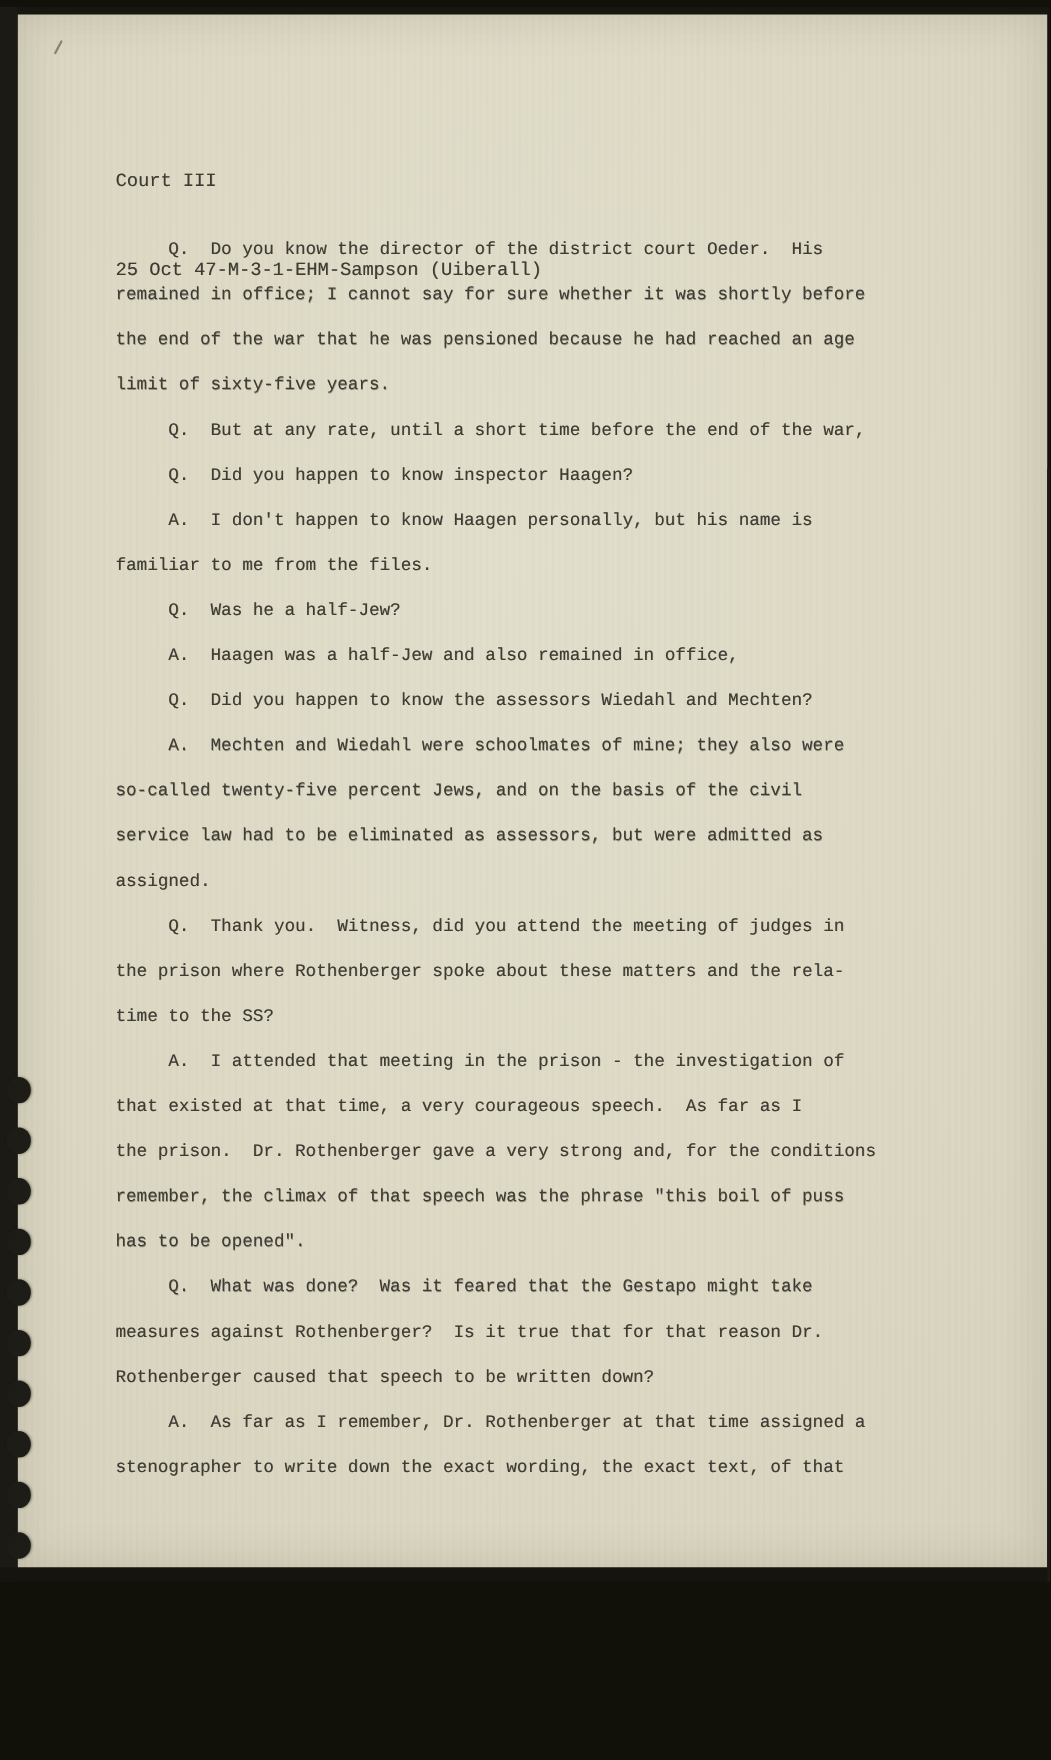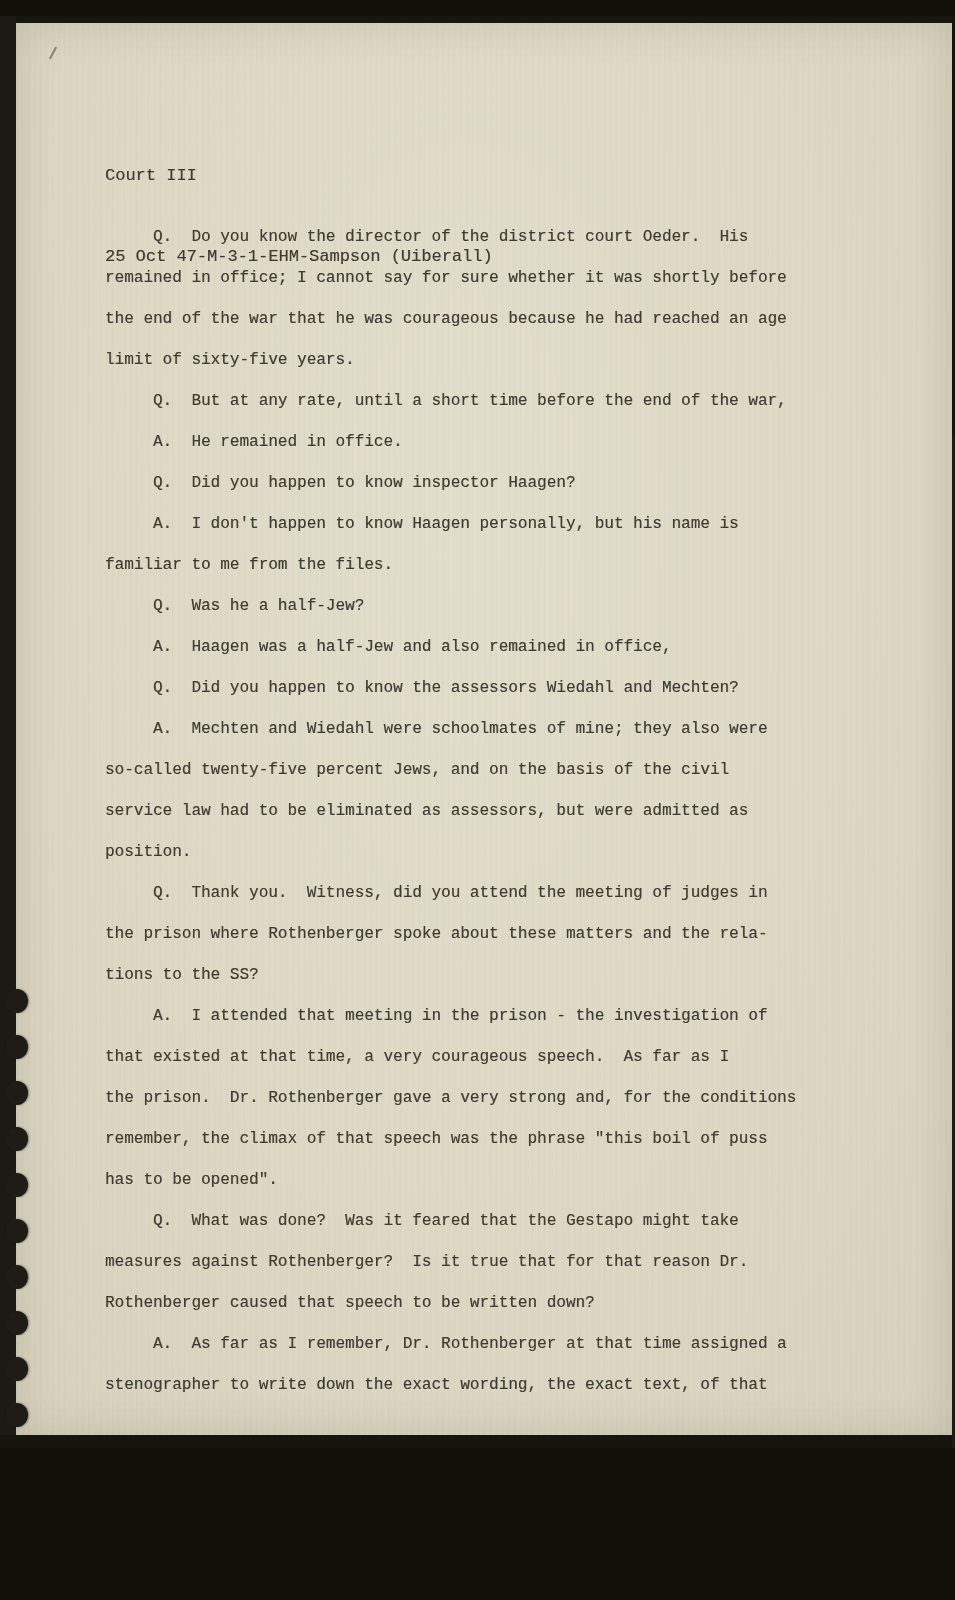--- a/index.html
+++ b/index.html
@@ -4,21 +4,21 @@
 <style>
   html, body {
     margin: 0;
     padding: 0;
     background: #111009;
   }
   .scan {
     position: relative;
     width: 955px;
     height: 1432px;
-    margin: 16px auto;
+    margin: 6px auto;
     background: #14130f;
     overflow: hidden;
     font-family: "Liberation Mono", "DejaVu Sans Mono", monospace;
   }
   
   .paper {
     position: absolute;
     left: 16px;
     top: 7px;
     right: 3px;
@@ -117,37 +117,36 @@
   <div class="stray-2"></div>
 
   <header class="doc-header typed">
     <div>Court III</div>
     <div>25 Oct 47-M-3-1-EHM-Sampson (Uiberall)</div>
   </header>
 
   <main class="doc-body typed">
       <div class="line">     Q.  Do you know the director of the district court Oeder.  His</div>
       <div class="line">remained in office; I cannot say for sure whether it was shortly before</div>
-      <div class="line">the end of the war that he was courageous because he had reached an age</div>
+      <div class="line">the end of the war that he was pensioned because he had reached an age</div>
       <div class="line">limit of sixty-five years.</div>
       <div class="line">     Q.  But at any rate, until a short time before the end of the war,</div>
-      <div class="line">     A.  He remained in office.</div>
       <div class="line">     Q.  Did you happen to know inspector Haagen?</div>
       <div class="line">     A.  I don't happen to know Haagen personally, but his name is</div>
       <div class="line">familiar to me from the files.</div>
       <div class="line">     Q.  Was he a half-Jew?</div>
       <div class="line">     A.  Haagen was a half-Jew and also remained in office,</div>
       <div class="line">     Q.  Did you happen to know the assessors Wiedahl and Mechten?</div>
       <div class="line">     A.  Mechten and Wiedahl were schoolmates of mine; they also were</div>
       <div class="line">so-called twenty-five percent Jews, and on the basis of the civil</div>
       <div class="line">service law had to be eliminated as assessors, but were admitted as</div>
-      <div class="line">position.</div>
+      <div class="line">assigned.</div>
       <div class="line">     Q.  Thank you.  Witness, did you attend the meeting of judges in</div>
       <div class="line">the prison where Rothenberger spoke about these matters and the rela-</div>
-      <div class="line">tions to the SS?</div>
+      <div class="line">time to the SS?</div>
       <div class="line">     A.  I attended that meeting in the prison - the investigation of</div>
       <div class="line">that existed at that time, a very courageous speech.  As far as I</div>
       <div class="line">the prison.  Dr. Rothenberger gave a very strong and, for the conditions</div>
       <div class="line">remember, the climax of that speech was the phrase "this boil of puss</div>
       <div class="line">has to be opened".</div>
       <div class="line">     Q.  What was done?  Was it feared that the Gestapo might take</div>
       <div class="line">measures against Rothenberger?  Is it true that for that reason Dr.</div>
       <div class="line">Rothenberger caused that speech to be written down?</div>
       <div class="line">     A.  As far as I remember, Dr. Rothenberger at that time assigned a</div>
       <div class="line">stenographer to write down the exact wording, the exact text, of that</div>

